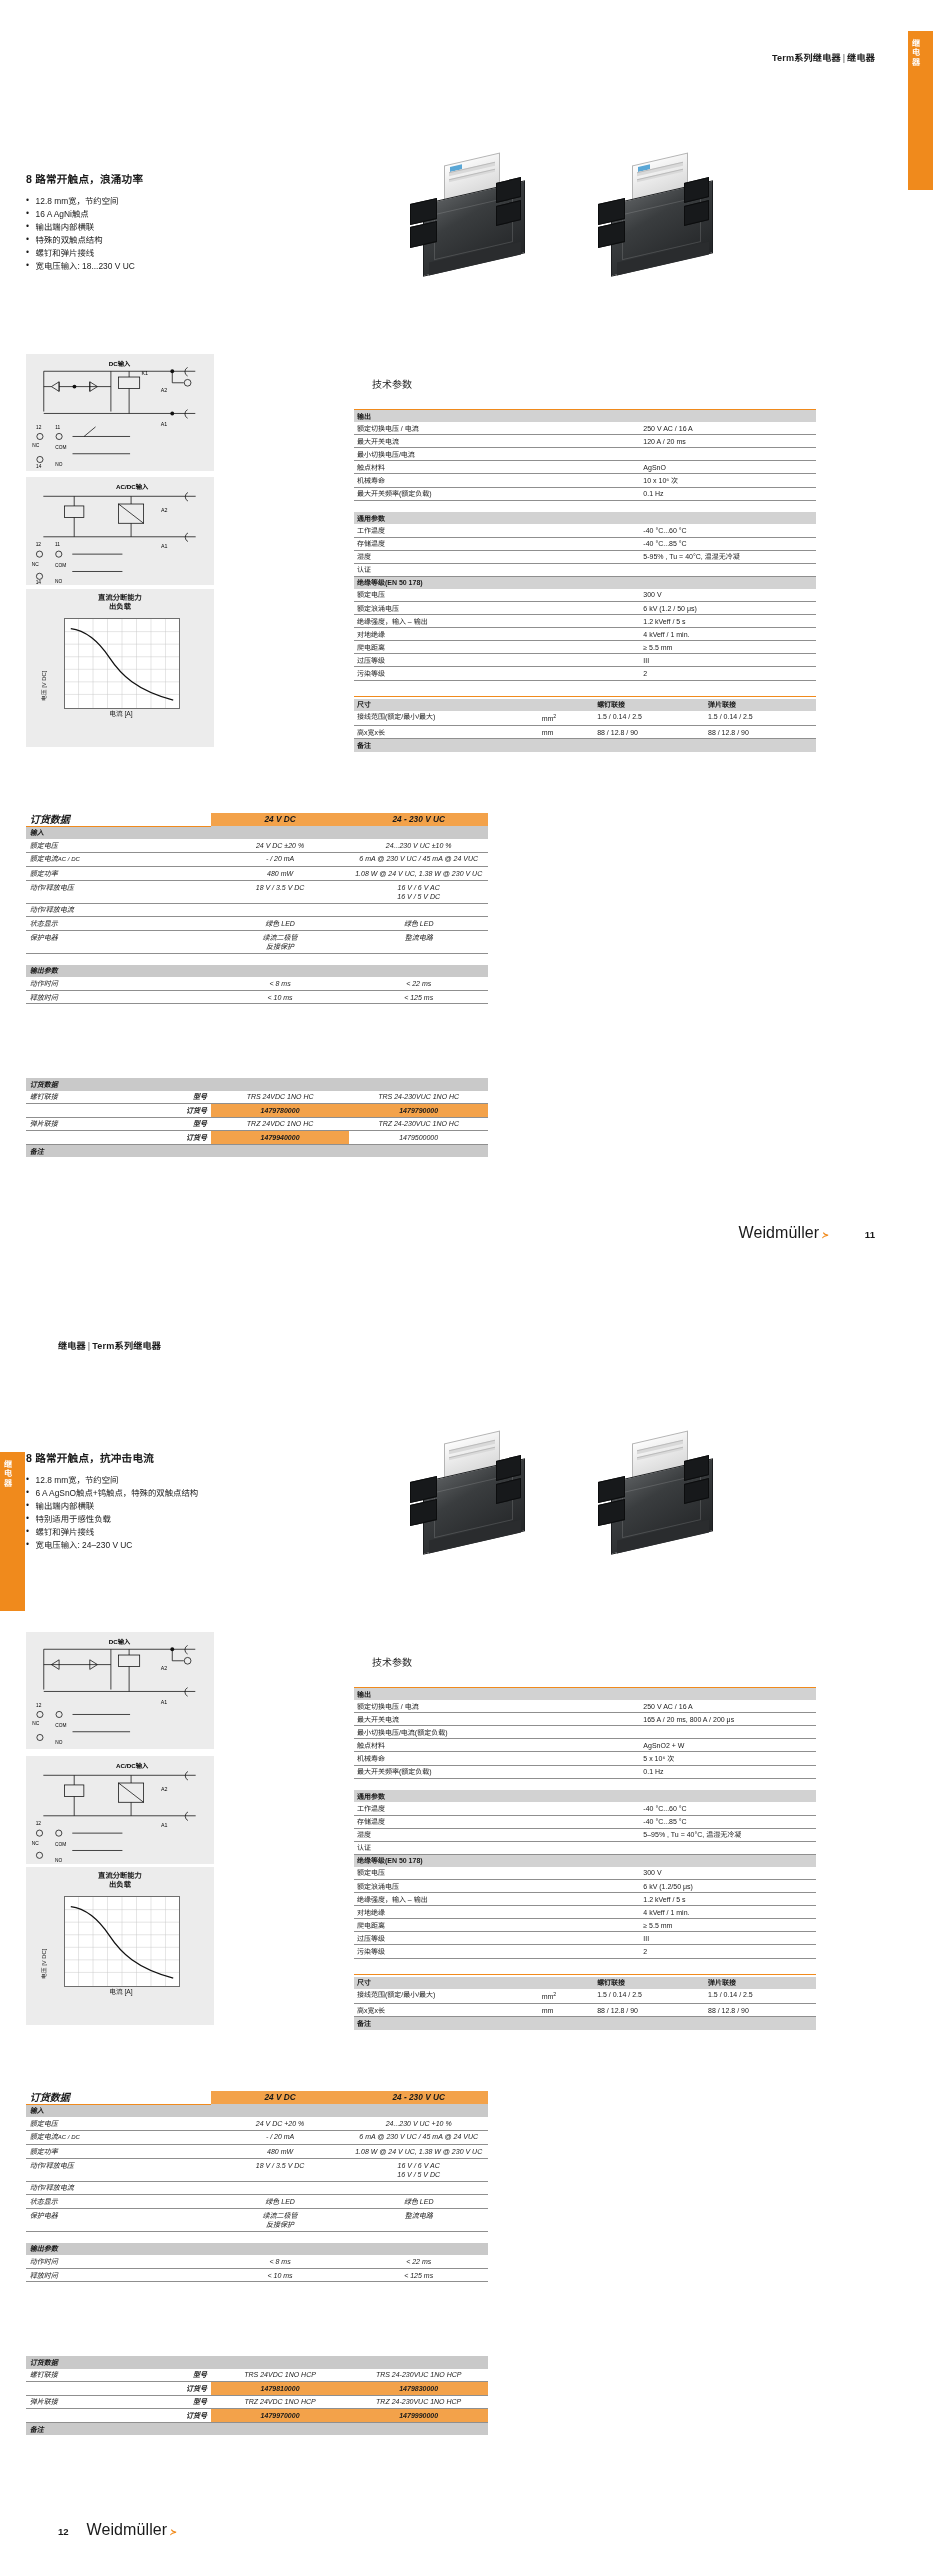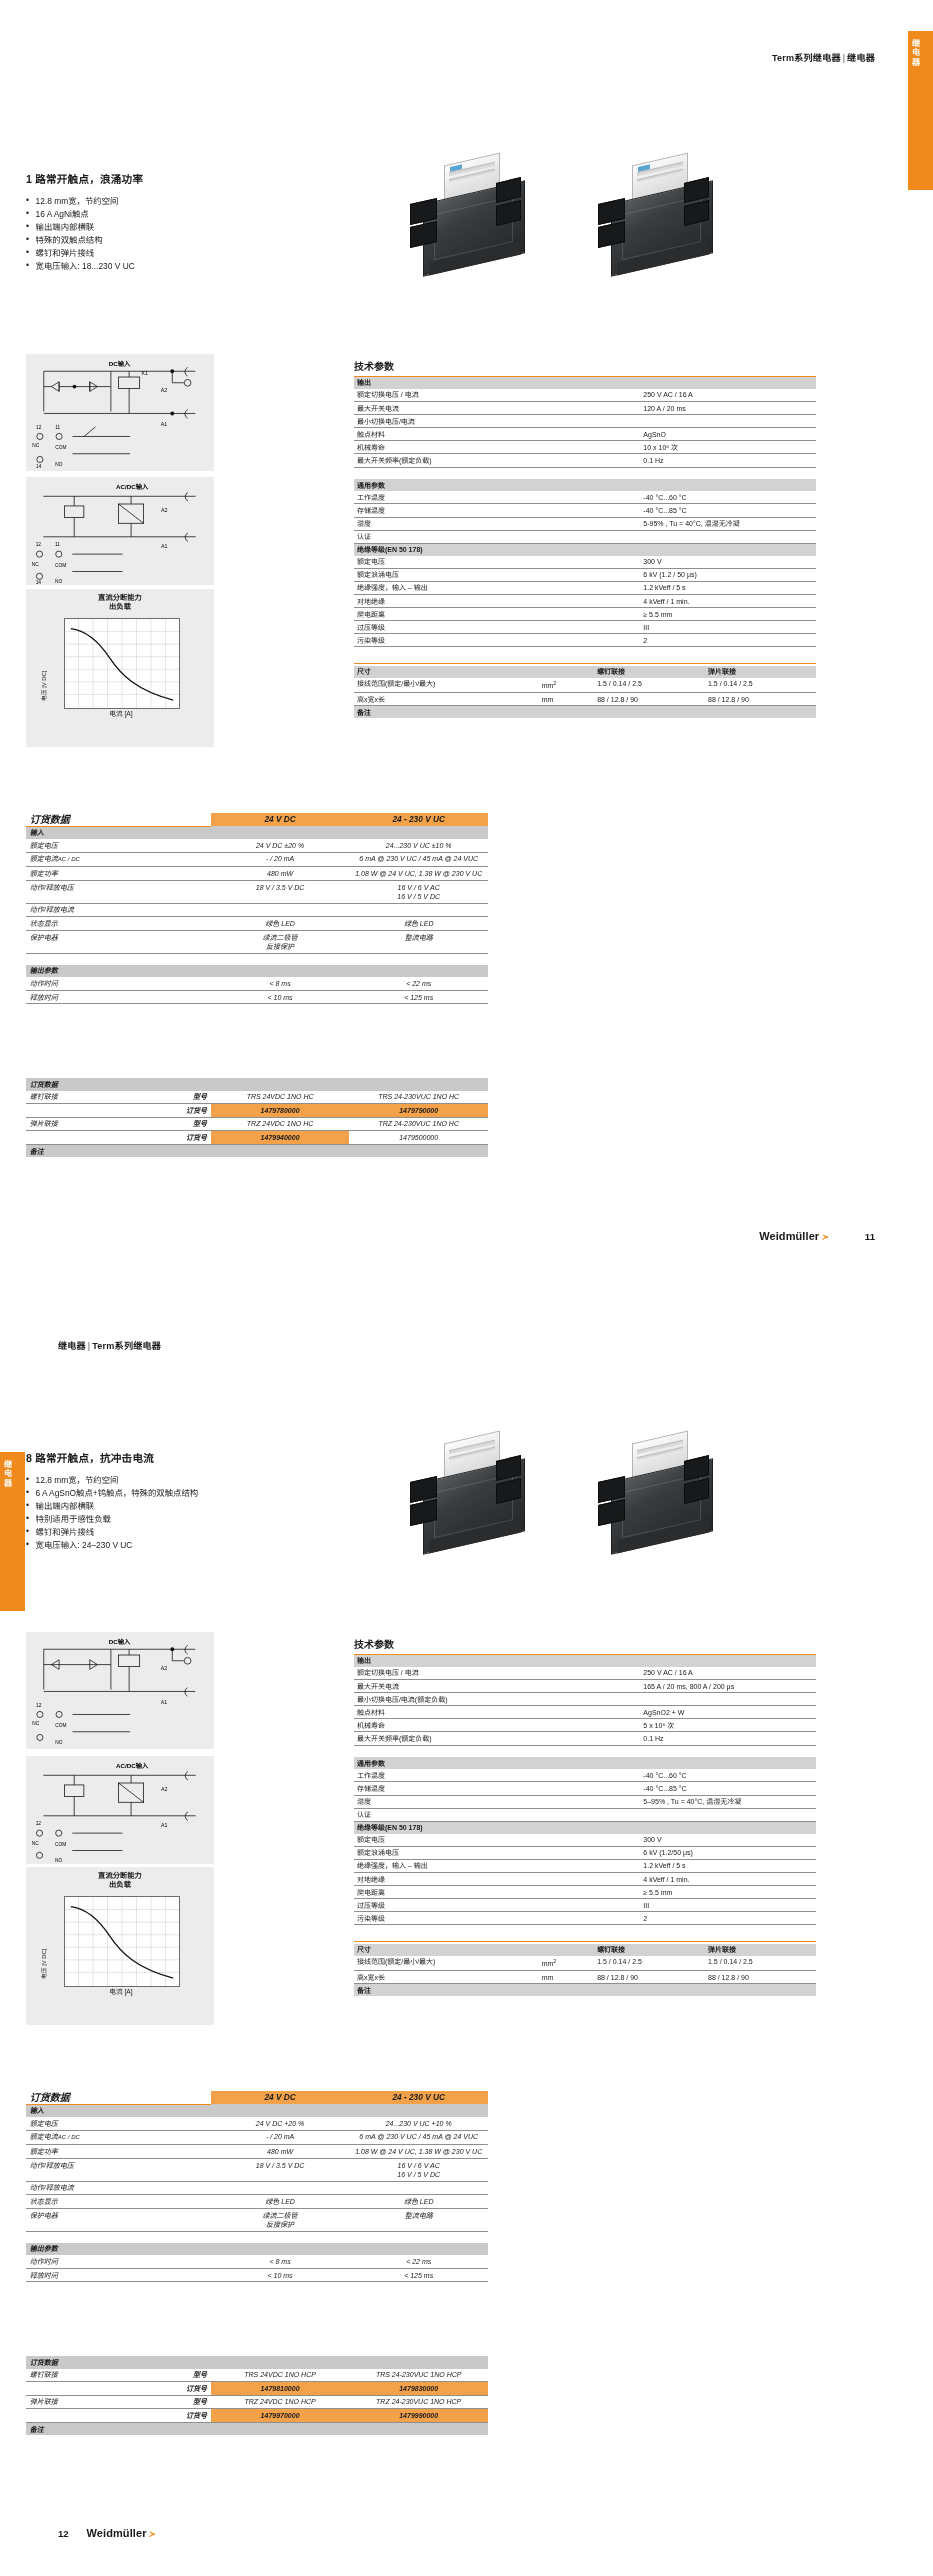--- a/index.html
+++ b/index.html
@@ -55,21 +55,21 @@
   }
   .prod .blk{position:absolute;background:#17191b;border:1px solid #0c0d0e;transform:skewY(-13deg);}
   .prod .b1{left:5.8px;top:42px;width:25px;height:19px;}
   .prod .b2{left:5.8px;top:65px;width:25px;height:19px;}
   .prod .b3{left:92px;top:21px;width:23px;height:18.3px;}
   .prod .b4{left:92px;top:44px;width:23px;height:18.3px;}
   .prod .rail{position:absolute;left:25px;top:93px;width:92px;height:12.5px;background:#2a2c2e;transform:skewY(-13deg);}
 
   
   .tech{position:absolute;}
-  .tech h3, .order h3{margin:0;font-size:10px;font-weight:bold;}
+  .tech h3, .order h3{margin:18px;font-size:10px;font-weight:normal;}
   .ttl-rule{border-bottom:1.5px solid #f08a1c;margin-top:2.9px;}
   table.tbl{border-collapse:collapse;width:100%;font-size:7px;table-layout:fixed;}
   table.tbl td{padding:1.5px 2.9px 1.5px 2.9px;vertical-align:top;line-height:9.1px;}
   .grp td{background:#d2d2d2;font-weight:bold;}
   .row td{border-bottom:0.7px solid #8f8f8f;}
   .lbl{text-align:left;}
   .val{text-align:left;}
   .blank td{border:0;height:8.7px;background:#fff;}
   .unit{text-align:left;width:40px;}
   sup{font-size:5.3px;vertical-align:super;}
@@ -90,39 +90,39 @@
   .ohead-left{font-size:10px;font-weight:bold;border-bottom:1.5px solid #f08a1c;vertical-align:bottom;padding-bottom:1.9px;}
   .ohead-or{background:#f3a24a;text-align:center;font-weight:bold;font-size:8.3px;padding:3.8px 0;}
   .ogrp td{background:#c9c9c9;font-weight:bold;height:8.7px;}
   .orow td{border-bottom:0.7px solid #8f8f8f;}
   .oc{text-align:center;}
   .ordnum{background:#f3a24a;text-align:center;font-weight:bold;}
   .okey{text-align:right;font-weight:bold;}
 
   
   .foot{position:absolute;font-size:8.7px;}
-  .wm{font-weight:bold;font-size:11px;letter-spacing:0.1px;}
+  .wm{font-weight:normal;font-size:16px;letter-spacing:0.1px;}
   .wm-mark{display:inline-block;margin-left:2.9px;color:#f08a1c;font-weight:bold;transform:skewX(-12deg);}
   .pageno{font-weight:bold;font-size:9.6px;}
 </style>
 </head>
 <body>
 
 <div class="page">
 
   <div class="hdr">
     <span>Term系列继电器</span><span class="hdr-sep">|</span><span>继电器</span>
   </div>
 
   <div class="sidetab tab-right">
     <span class="vtxt">继电器</span>
   </div>
 
   <div class="intro" style="top:171px;">
-    <h2>1 路常开触点，浪涌功率</h2>
+    <h2>8 路常开触点，浪涌功率</h2>
     <ul>
       <li>12.8 mm宽，节约空间</li>
       <li>16 A AgNi触点</li>
       <li>输出端内部横联</li>
       <li>特殊的双触点结构</li>
       <li>螺钉和弹片接线</li>
       <li>宽电压输入: 18...230 V UC</li>
     </ul>
   </div>
 

